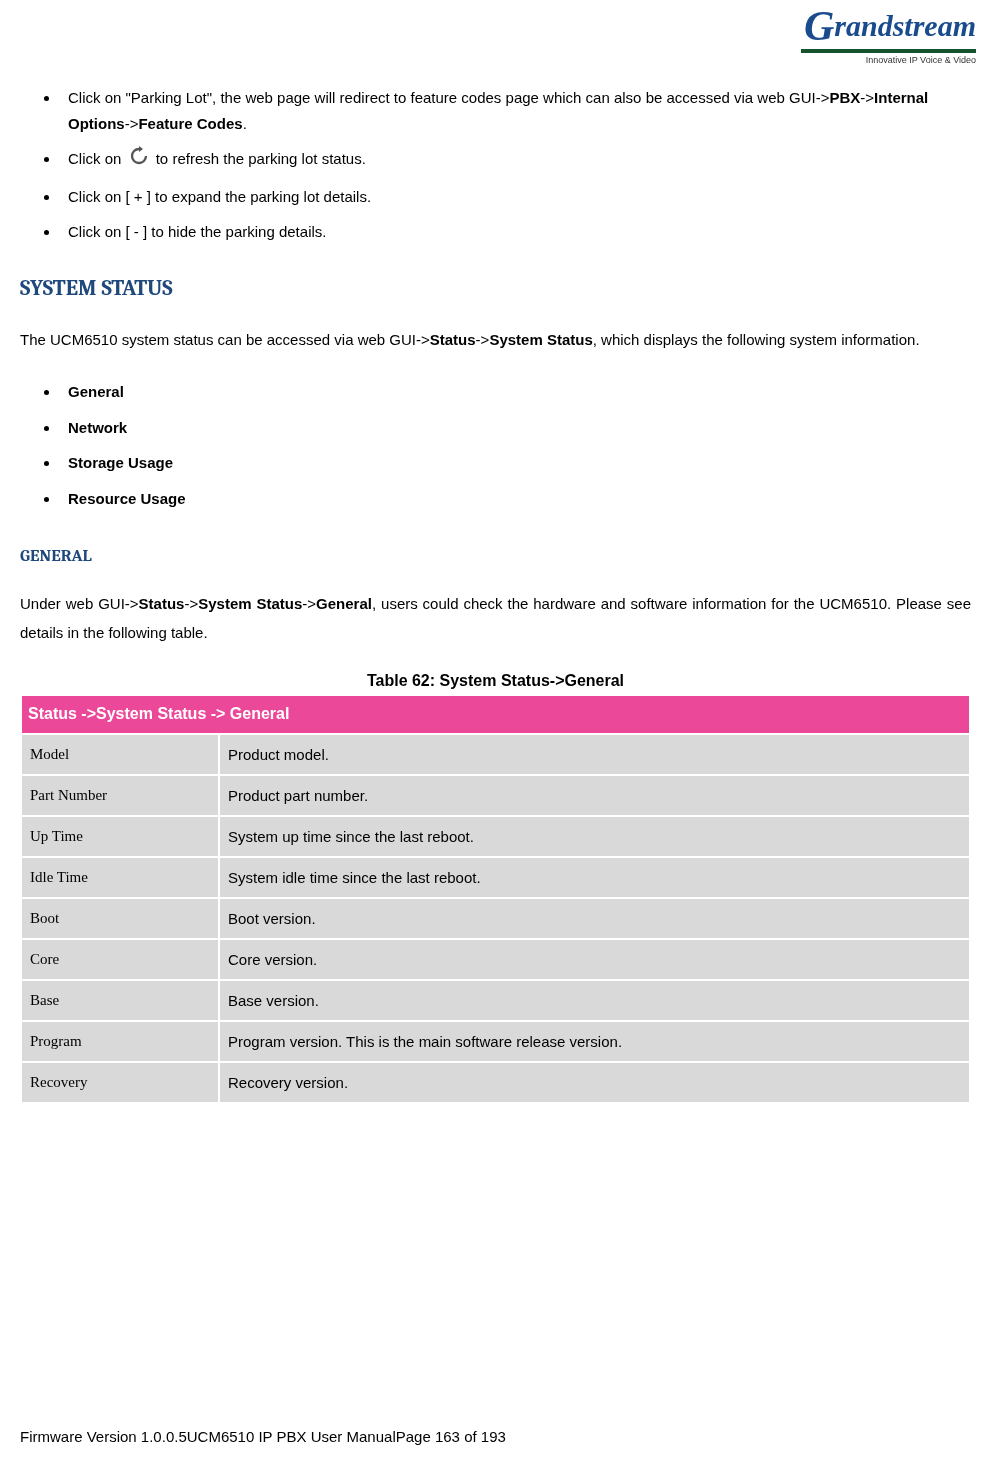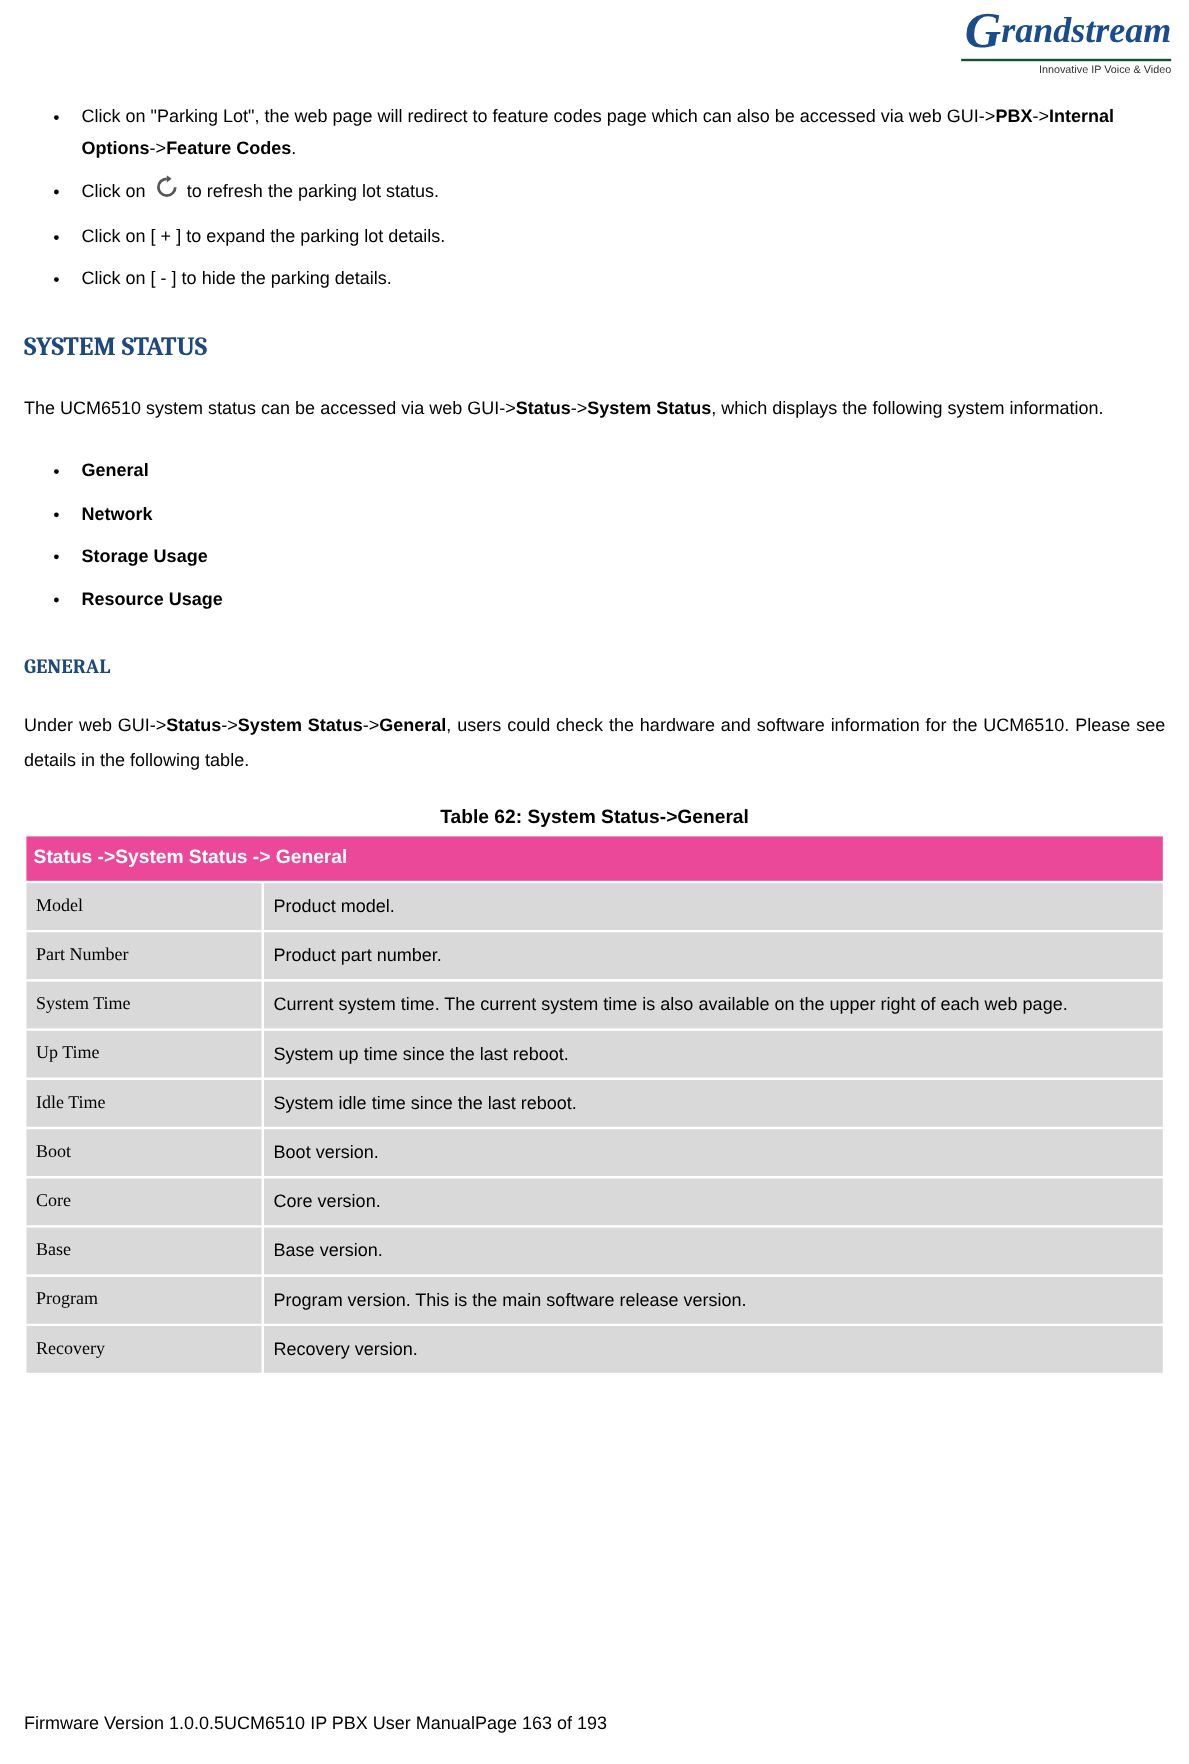--- a/index.html
+++ b/index.html
@@ -33,21 +33,21 @@
     line-height: 1;
     font-family: "Times New Roman", serif;
   }
   .logo-g .biggee {
     font-size: 42px;
     vertical-align: -4px;
   }
   .logo-sub {
     font-size: 9px;
     color: #333;
-    border-top: 2px solid #14532d;
+    border-top: 4px solid #14532d;
     margin-top: 2px;
     padding-top: 2px;
   }
   .content {
     padding-top: 65px;
   }
   ul.bullets {
     list-style-type: disc;
     margin: 0 0 30px 0;
     padding-left: 40px;
@@ -179,24 +179,20 @@
       </tr>
       <tr>
         <td class="label-cell">Model</td>
         <td>Product model.</td>
       </tr>
       <tr>
         <td class="label-cell">Part Number</td>
         <td>Product part number.</td>
       </tr>
       <tr>
-        <td class="label-cell">System Time</td>
-        <td>Current system time. The current system time is also available on the upper right of each web page.</td>
-      </tr>
-      <tr>
         <td class="label-cell">Up Time</td>
         <td>System up time since the last reboot.</td>
       </tr>
       <tr>
         <td class="label-cell">Idle Time</td>
         <td>System idle time since the last reboot.</td>
       </tr>
       <tr>
         <td class="label-cell">Boot</td>
         <td>Boot version.</td>

